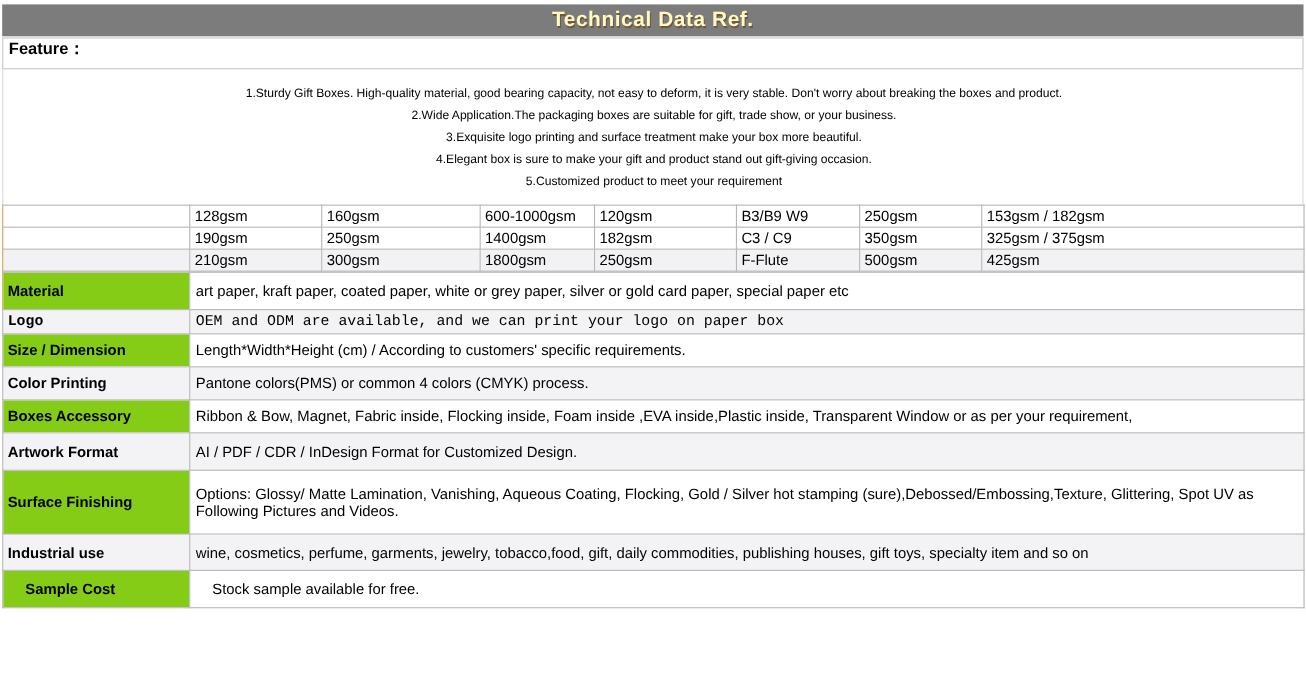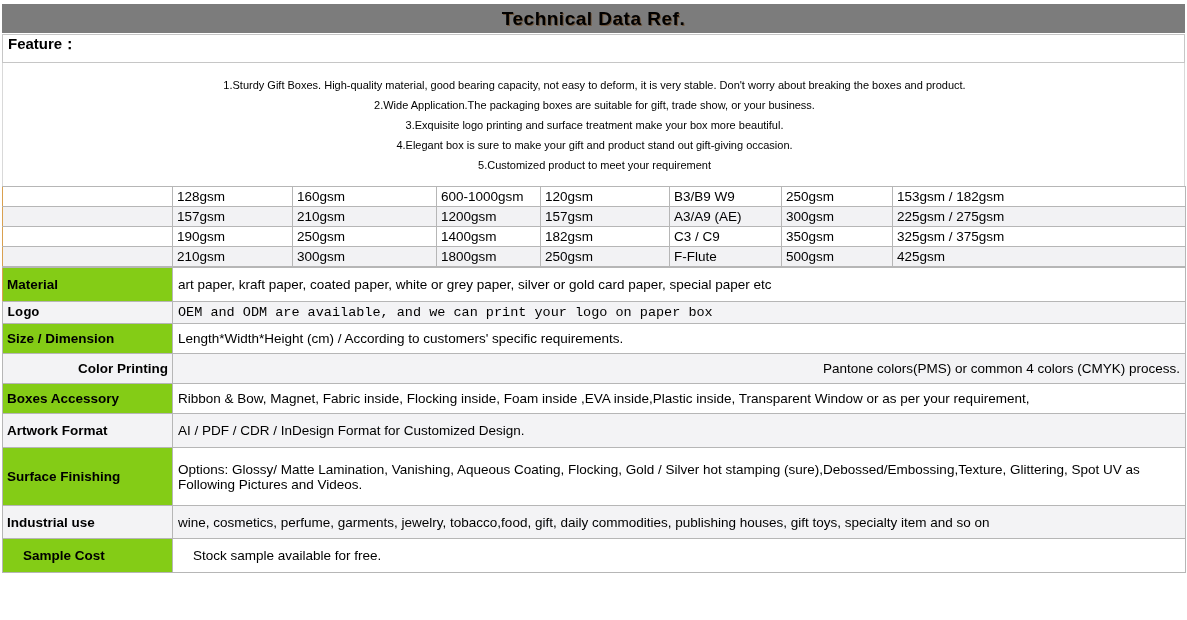--- a/index.html
+++ b/index.html
@@ -1,21 +1,21 @@
 <!DOCTYPE html>
 <html><head>
 <meta charset="utf-8">
 <style>
   * { margin:0; padding:0; box-sizing:border-box; }
   html,body { width:1187px; height:620px; background:#ffffff; overflow:hidden;
               font-family:"Liberation Sans", sans-serif; color:#000; }
 
   .banner { margin:4px 2px 0 2px; height:29px; background:#7C7C7C;
             display:flex; align-items:center; justify-content:center; }
-  .banner span { font-size:19px; font-weight:bold; color:#000000; letter-spacing:.5px;
+  .banner span { font-size:19px; font-weight:bold; color:#fef9c3; letter-spacing:.5px;
                  text-shadow:1px 1px 0 rgba(100,55,10,.55); }
 
   .feature-head { margin:1px 2px 0 2px; height:29px; border:1px solid #C6C6C6;
                   display:flex; align-items:flex-start; padding-left:5px;
                   font-size:15px; font-weight:bold; }
 
   .feature-list { margin:0 2px; height:123px; border-left:1px solid #D9D9D9;
                   border-right:1px solid #D9D9D9; padding:12px 4px 0 6px;
                   font-size:11px;text-align:center; }
   .feature-item { line-height:20px; white-space:nowrap; }
@@ -30,21 +30,21 @@
   .materials tr.stripe td { background:#F2F2F4; }
   .materials tr > *:first-child { border-left:1px solid #D9A04F; }
 
   .details th { padding:0 4px; background:#84cc16; }
   .details td { padding:2px 5px; }
   .details tr.stripe th, .details tr.stripe td { background:#F3F3F5; }
   .details tr:first-child > th { border-left:1px solid #D9A04F; }
   .details tr.r0 > * { height:34px; }
   .details tr.r1 > * { height:22px;font-family:Liberation Mono, monospace; }
   .details tr.r2 > * { height:30px; }
-  .details tr.r3 > * { height:30px;text-align:right; }
+  .details tr.r3 > * { height:30px; }
   .details tr.r4 > * { height:30px; }
   .details tr.r5 > * { height:34px; }
   .details tr.r6 > * { height:58px; }
   .details tr.r7 > * { height:33px; }
   .details tr.r8 > * { height:34px;padding-left:20px; }
 </style>
 </head>
 <body>
 
 <div class="banner">
@@ -77,30 +77,20 @@
   <tbody>
   <tr>
     <td></td>
     <td>128gsm</td>
     <td>160gsm</td>
     <td>600-1000gsm</td>
     <td>120gsm</td>
     <td>B3/B9 W9</td>
     <td>250gsm</td>
     <td>153gsm / 182gsm</td>
-  </tr>
-  <tr class="stripe">
-    <td></td>
-    <td>157gsm</td>
-    <td>210gsm</td>
-    <td>1200gsm</td>
-    <td>157gsm</td>
-    <td>A3/A9 (AE)</td>
-    <td>300gsm</td>
-    <td>225gsm / 275gsm</td>
   </tr>
   <tr>
     <td></td>
     <td>190gsm</td>
     <td>250gsm</td>
     <td>1400gsm</td>
     <td>182gsm</td>
     <td>C3 / C9</td>
     <td>350gsm</td>
     <td>325gsm / 375gsm</td>

